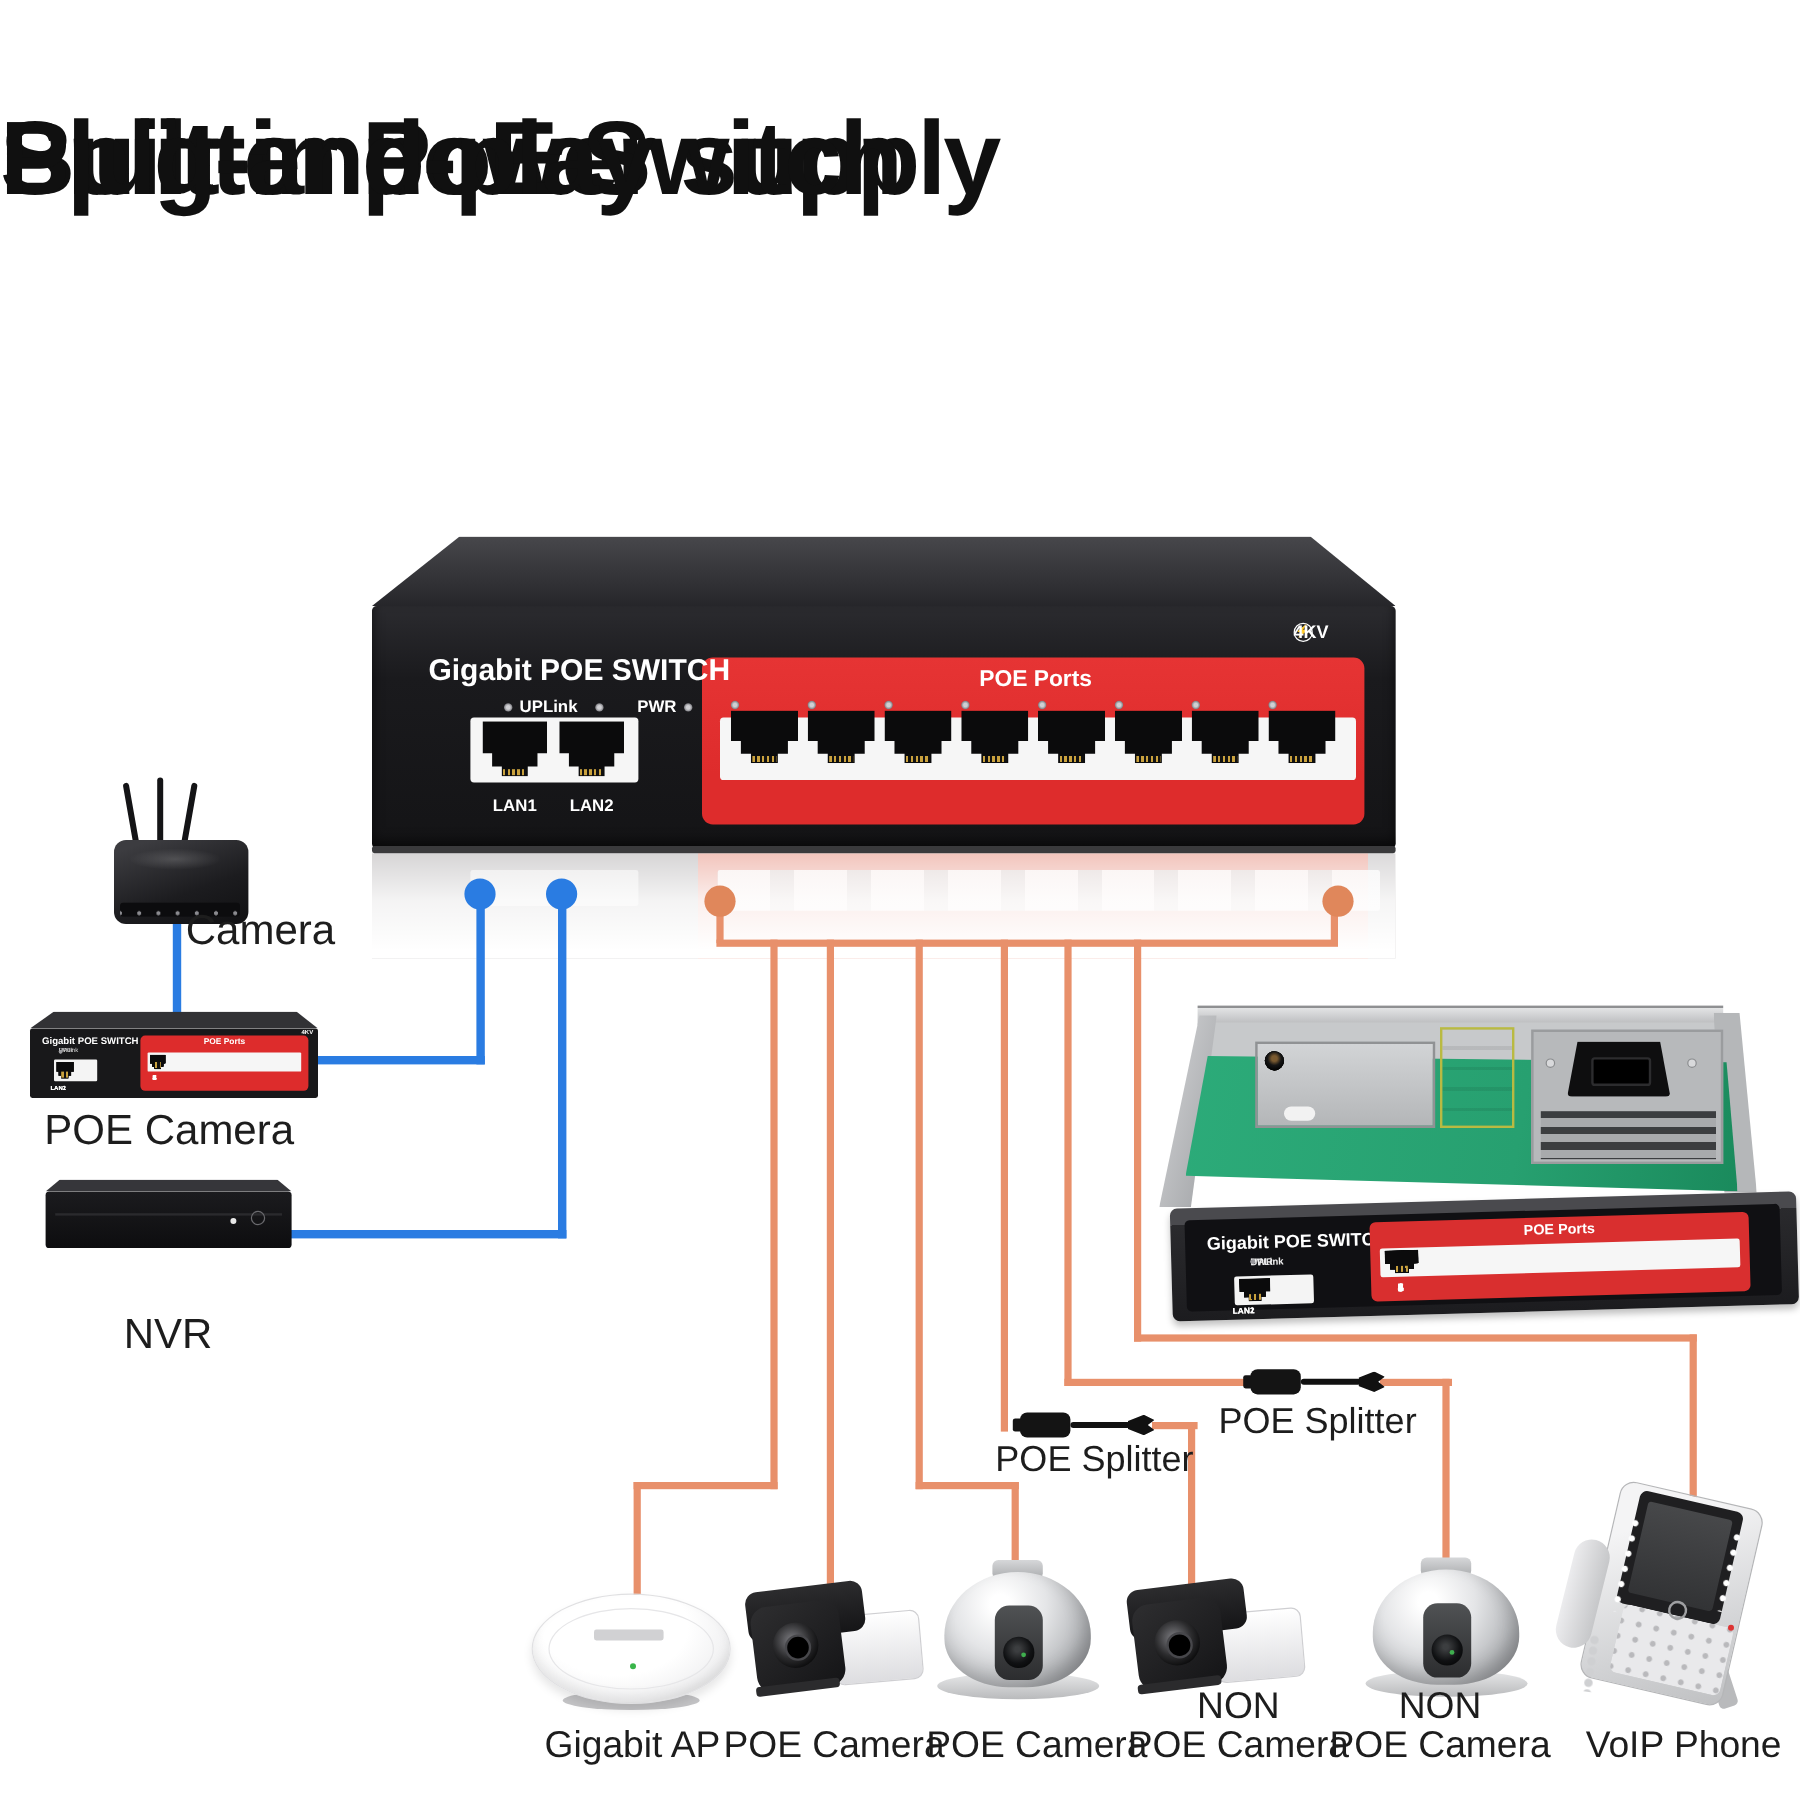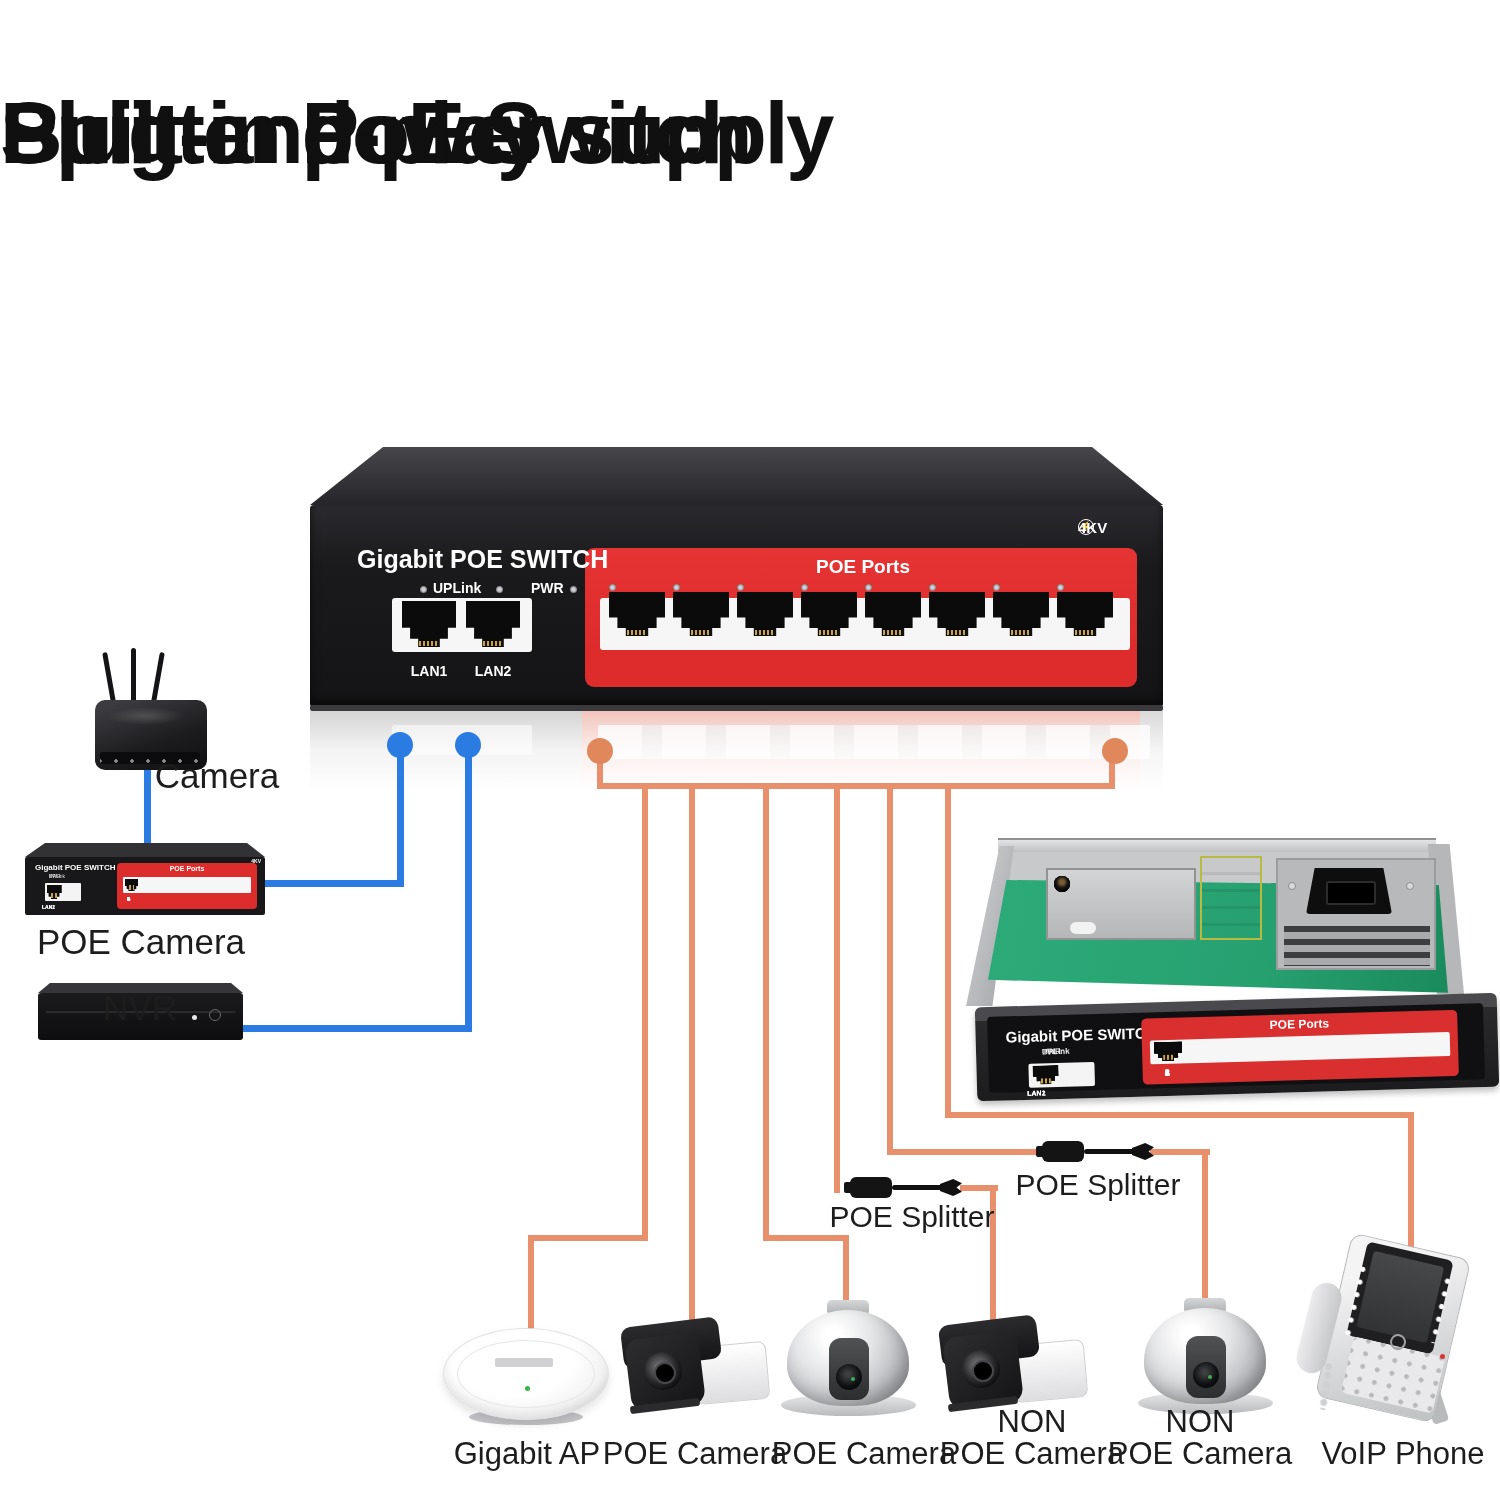--- a/index.html
+++ b/index.html
@@ -394,21 +394,21 @@
     <div class="m4kv">4KV</div>
   </div>
   <div class="plabel big" style="left:31px;top:922px">POE Camera</div>
 
   <div class="nvr-top"></div>
   <div class="nvr-front">
     <div class="groove"></div>
     <div class="nled"></div>
     <div class="pwr"></div>
   </div>
-  <div class="plabel big" style="left:30px;top:988px">NVR</div>
+  <div class="plabel big" style="left:30px;top:1092px">NVR</div>
 
   <div class="sp-nub" style="left:844px;top:1182px"></div>
   <div class="sp-cyl" style="left:850px;top:1177px"></div>
   <div class="sp-cable" style="left:892px;top:1185px"></div>
   <div class="sp-plug" style="left:940px;top:1179px"></div>
   <div class="sp-label" style="left:812px;top:1200px">POE Splitter</div>
 
   <div class="sp-nub" style="left:1036px;top:1146px"></div>
   <div class="sp-cyl" style="left:1042px;top:1141px"></div>
   <div class="sp-cable" style="left:1084px;top:1149px"></div>

